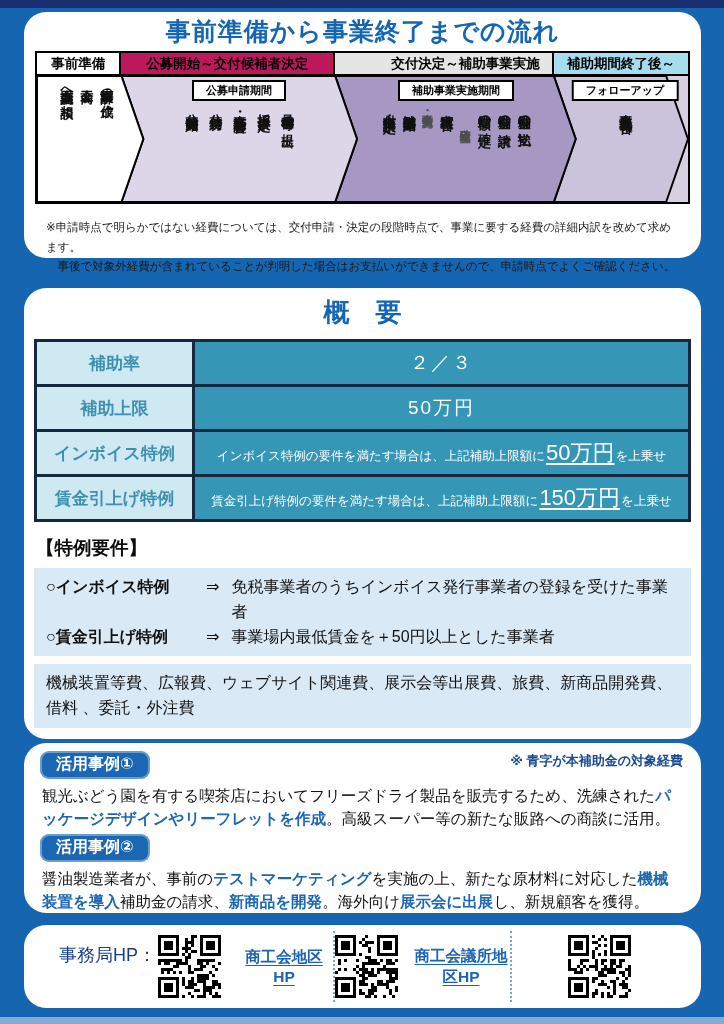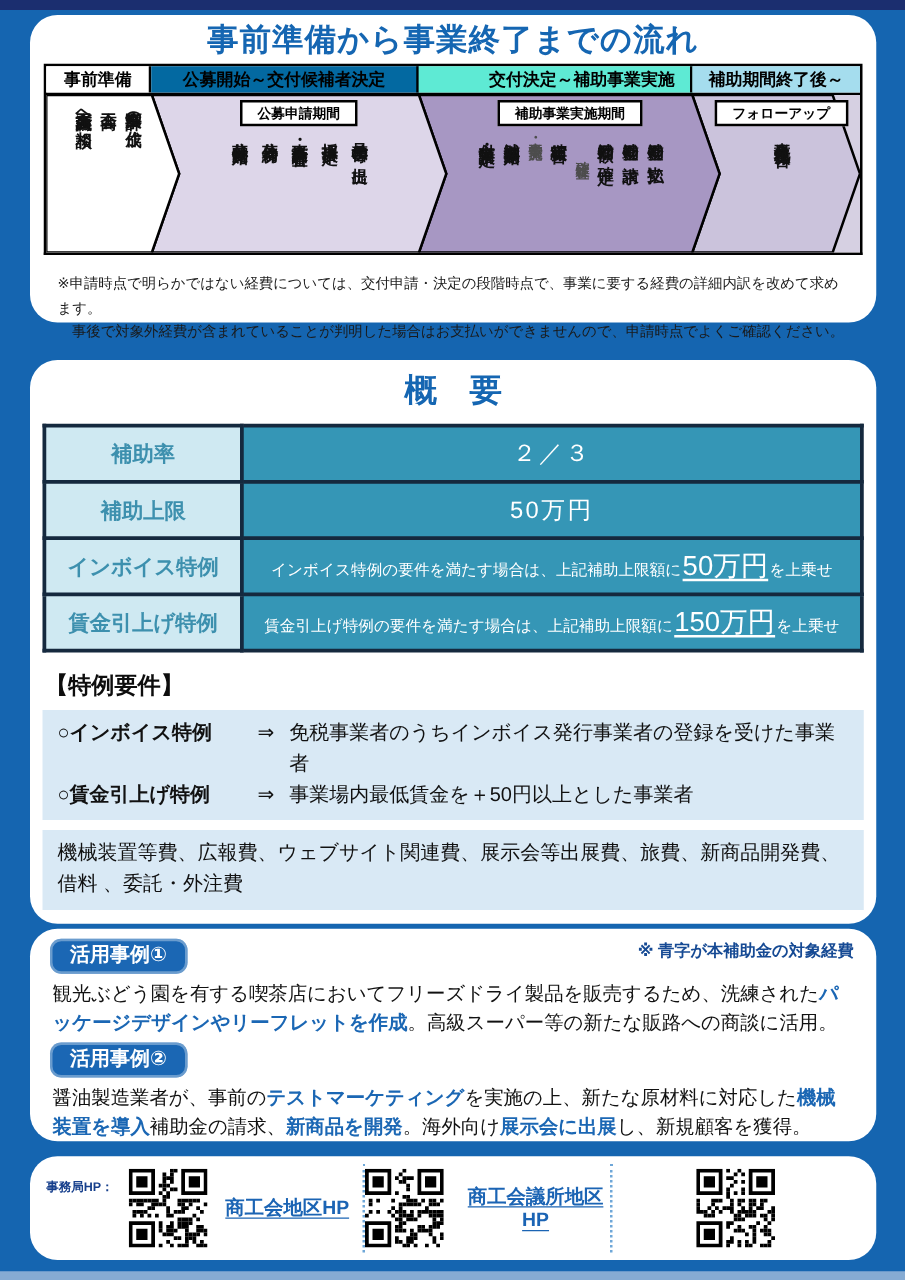--- a/index.html
+++ b/index.html
@@ -18,22 +18,22 @@
   .panel2 { top:288px; height:451px; }
   .panel3 { top:743px; height:170px; }
   .panel4 { top:925px; height:83px; }
 
   
   .flow-title { text-align:center; font-size:25px; font-weight:bold; color:#1566b2; margin-top:3px; letter-spacing:1px; }
   .flow-table { width:655px; margin:3px auto 0; }
   .flow-header { display:flex; height:25px; border:2px solid #000; }
   .fh { font-size:13.5px; font-weight:bold; color:#000; text-align:center; line-height:21px; border-right:2px solid #000; }
   .fh0 { width:85px; background:#ffffff; }
-  .fh1 { width:215px; background:#0369a1; }
-  .fh2 { width:220px; background:#5eead4;padding-left:44px; }
+  .fh1 { width:215px; background:#be185d; }
+  .fh2 { width:220px; background:#e5e5e5;padding-left:44px; }
   .fh3 { width:135px; background:#a5ddee; border-right:none; }
   .flow-body { position:relative; height:128px; border:2px solid #000; border-top:none; }
   .flow-body svg.chev { position:absolute; left:0; top:0; width:100%; height:100%; display:block; }
   .overlay { position:absolute; top:0; height:100%; }
   .ov0 { left:0;   width:98px; }
   .ov1 { left:88px;  width:228px; }
   .ov2 { left:303px; width:232px; }
   .ov3 { left:523px; width:130px; }
   .plabel { position:absolute; top:4px; left:50%; transform:translateX(-50%);
             background:#fff; border:2px solid #000; font-size:11px; font-weight:bold;
@@ -69,21 +69,21 @@
   
   .panel3 { padding:8px 16px 0; }
   .cases-note { position:absolute; right:18px; top:9px; font-size:13px; font-weight:bold; color:#164a94; }
   .case-badge { display:inline-block; background:#1b67b4; color:#fff; font-weight:bold; font-size:16px;
                 padding:3px 16px 4px; border-radius:9px; box-shadow:inset 0 0 0 2px rgba(255,255,255,.35); }
   .case-text { margin:5px 2px 3px; font-size:15.5px; color:#111; line-height:1.5; }
   .seg-blue { color:#1b67b4; font-weight:bold; }
 
   
   .panel4 { display:flex; align-items:center; padding:6px 14px 6px 12px; }
-  .hp-label { font-size:10px; font-weight:bold; color:#163f8c; flex:none; margin:0 2px 0 1px; align-self:flex-start; padding-top:12px; }
+  .hp-label { font-size:18px; font-weight:normal; color:#163f8c; flex:none; margin:0 2px 0 23px; align-self:flex-start; padding-top:12px; }
   .qr-group { flex:1; display:flex; align-items:center; justify-content:center; gap:14px; height:100%; }
   .qr-group.sep { border-left:2px dotted #6fa7d8; }
   .qr { width:63px; height:63px; flex:none; }
   .qr-link { color:#1b64b4; font-weight:bold; font-size:15.5px; text-decoration:underline;
              text-underline-offset:3px; white-space:pre-line; text-align:center; cursor:pointer; }
 </style>
 </head>
 <body>
 
 <div class="topbar"></div>

